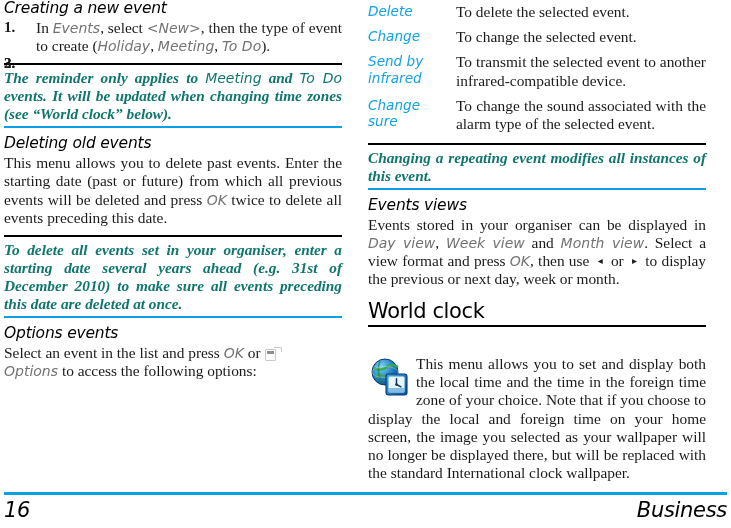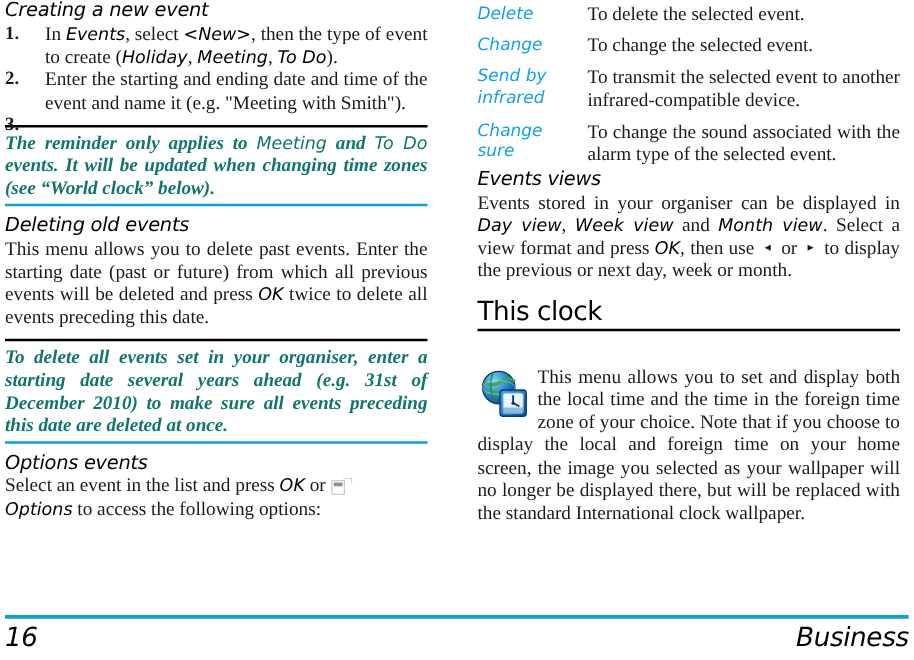--- a/index.html
+++ b/index.html
@@ -18,21 +18,21 @@
     width: 731px;
     height: 528px;
     padding: 0;
   }
 
   .columns {
     display: flex;
     width: 731px;
     height: 492px;
     padding: 0 4px;
-    gap: 40px;
+    gap: 26px;
   }
   .col {
     width: 338px;
     position: relative;
   }
 
   
   .h2 {
     font-family: "DejaVu Sans", sans-serif;
     font-style: italic;
@@ -58,21 +58,21 @@
   }
 
   
   p, .body {
     font-size: 15.4px;
     line-height: 1.18;
     margin: 0;
     text-align: justify;
     hyphens: none;
   }
-  .kw { color: #000000; font-style: italic; font-family: "DejaVu Sans", sans-serif; font-size: 14px; }
+  .kw { color: #737373; font-style: italic; font-family: "DejaVu Sans", sans-serif; font-size: 14px; }
 
   
   ol.steps { list-style: none; margin: 0; padding: 0; }
   ol.steps > li {
     position: relative;
     padding-left: 32px;
     margin-bottom: 0px;
     font-size: 15.4px;
     line-height: 1.185;
     text-align: justify;
@@ -214,21 +214,20 @@
 
       <h2 class="h2">Creating a new event</h2>
 
       <ol class="steps">
         <li>
           <span class="num">1.</span>
           <span><span id="step1"><span class="">In </span><span class="kw">Events</span><span class="">, select </span><span class="kw">&lt;New&gt;</span><span class="">, then the type of event to create (</span><span class="kw">Holiday</span><span class="">, </span><span class="kw">Meeting</span><span class="">, </span><span class="kw">To Do</span><span class="">).</span></span></span>
         </li>
         <li>
           <span class="num">2.</span>
-          <span>Enter the starting and ending date and time of the event and name it (e.g. "Meeting with Smith").</span>
         </li>
         <li>
           <span class="num">3.</span>
         </li>
       </ol>
 
       <div class="note">
         <div class="txt"><span id="note1"><span>The reminder only applies to </span><span class="plain">Meeting</span><span> and </span><span class="plain">To Do</span><span> events. It will be updated when changing time zones (see “World clock” below).</span></span></div>
       </div>
 
@@ -262,25 +261,28 @@
               <td class="k">Send by infrared</td>
               <td class="v">To transmit the selected event to another infrared-compatible device.</td>
             </tr>
             <tr class="last">
               <td class="k">Change sure</td>
               <td class="v">To change the sound associated with the alarm type of the selected event.</td>
             </tr>
           </tbody>
       </table>
 
+      <div class="note">
+        <div class="txt">Changing a repeating event modifies all instances of this event.</div>
+      </div>
 
       <h2 class="h2">Events views</h2>
       <p class="body"><span id="para-views"><span class="">Events stored in your organiser can be displayed in </span><span class="kw">Day view</span><span class="">, </span><span class="kw">Week view</span><span class=""> and </span><span class="kw">Month view</span><span class="">. Select a view format and press </span><span class="kw">OK</span><span class="">, then use </span><span class="arrow">◂</span><span class=""> or </span><span class="arrow">▸</span><span class=""> to display the previous or next day, week or month.</span></span></p>
 
-      <h1 class="h1">This clock</h1>
+      <h1 class="h1">World clock</h1>
       <div class="h1-rule"></div>
 
       <div class="wc-wrap">
         <svg class="wc-icon" viewBox="0 0 42 40">
           <defs>
             <radialGradient id="gg" cx="0.35" cy="0.3" r="0.85">
               <stop offset="0" stop-color="#7fd4f5"></stop>
               <stop offset="0.55" stop-color="#1f7fc4"></stop>
               <stop offset="1" stop-color="#0d3f79"></stop>
             </radialGradient>

